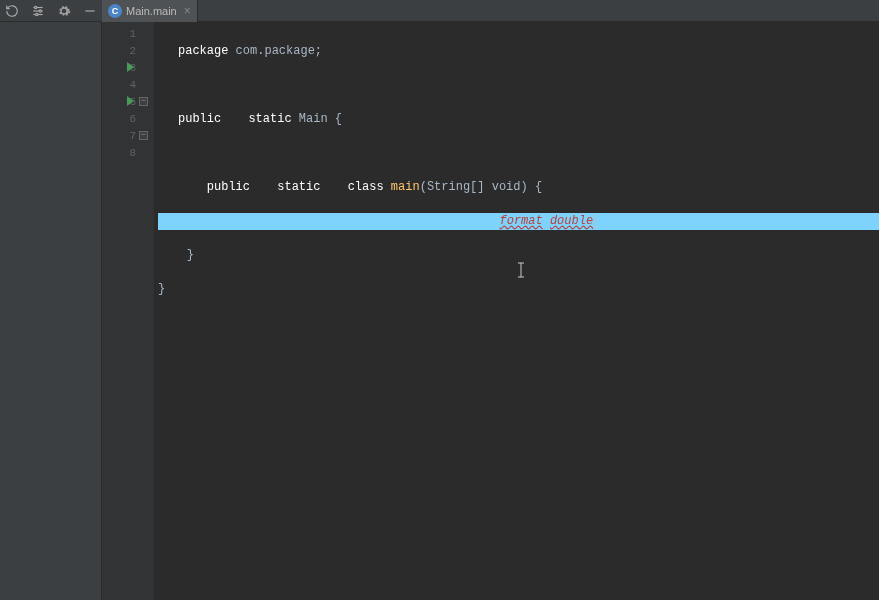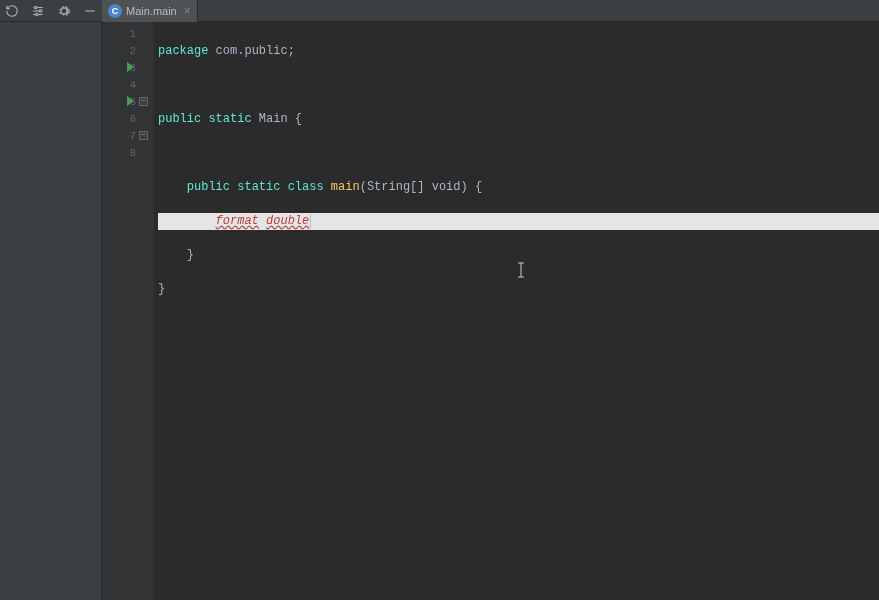--- a/index.html
+++ b/index.html
@@ -130,23 +130,24 @@
     flex: 1;
     padding-top: 4px;
     padding-left: 4px;
     font-size: 12px;
     line-height: 17px;
     white-space: pre;
     position: relative;
   }
   .codeline { height: 17px; }
   .hl-line {
-    background: #e5e5e5;
-  }
-  .kw { color: #5eead4; }
+    background: #7dd3fc;
+    text-align: center;
+  }
+  .kw { color: #ffffff; margin-left: 20px; }
   .ident { color: #a9b7c6; }
   .method { color: #ffc66d; }
   .err { color: #bc3f3c; font-style: italic; text-decoration: underline wavy #bc3f3c; }
   .punct { color: #a9b7c6; }
   .caret {
     display: inline-block;
     width: 1px;
     height: 14px;
     background: #bbbbbb;
     vertical-align: text-bottom;
@@ -212,21 +213,21 @@
       <div class="ln"><span>2</span></div>
       <div class="ln"><span>3</span><div class="run-marker"></div></div>
       <div class="ln"><span>4</span></div>
       <div class="ln"><span>5</span><div class="run-marker"></div><div class="fold-marker">−</div></div>
       <div class="ln"><span>6</span></div>
       <div class="ln"><span>7</span><div class="fold-marker">−</div></div>
       <div class="ln"><span>8</span></div>
     </div>
 
     <div class="code">
-<div class="codeline"><span class="kw">package</span><span class="ident"> com.public</span><span class="punct">;</span></div>
+<div class="codeline"><span class="kw">package</span><span class="ident"> com.package</span><span class="punct">;</span></div>
 <div class="codeline"></div>
 <div class="codeline"><span class="kw">public</span><span class="kw"> static</span><span class="ident"> Main </span><span class="punct">{</span></div>
 <div class="codeline"></div>
 <div class="codeline"><span>    </span><span class="kw">public</span><span class="kw"> static</span><span class="kw"> class</span><span class="method"> main</span><span class="ident">(String[] void) </span><span class="punct">{</span></div>
 <div class="codeline hl-line"><span>        </span><span class="err">format</span><span> </span><span class="err">double</span><span class="caret"></span></div>
 <div class="codeline"><span>    </span><span class="punct">}</span></div>
 <div class="codeline"><span class="punct">}</span></div>
 
       <div class="text-cursor" style="left:362px; top:205px;">
         <svg width="10" height="18" viewBox="0 0 10 18" stroke="#cccccc" stroke-width="1" fill="none">

